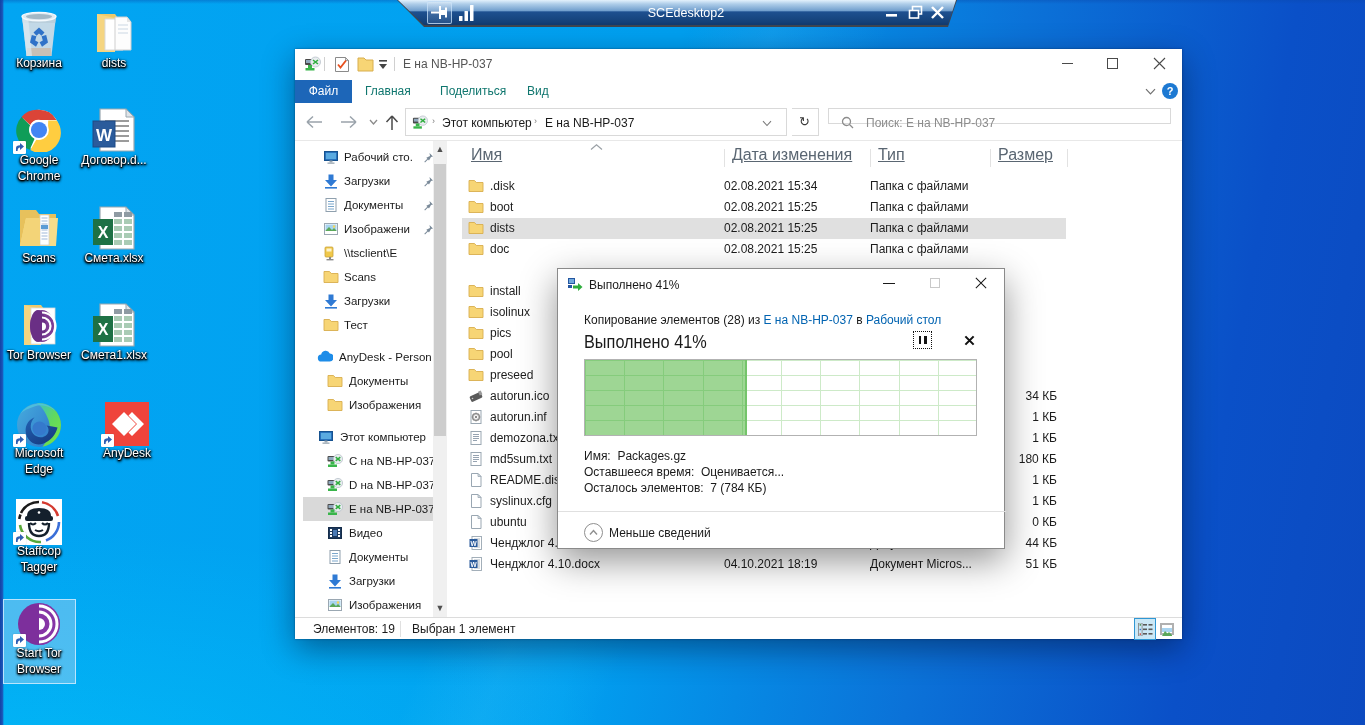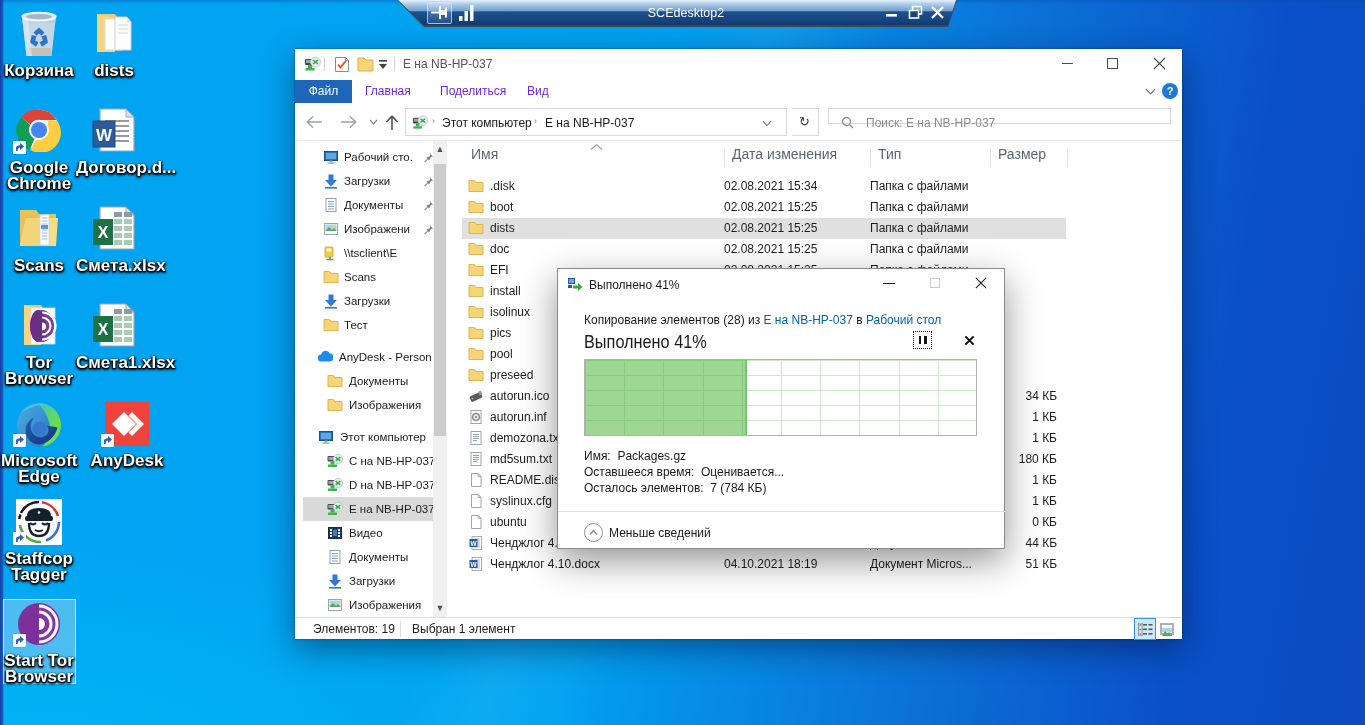--- a/index.html
+++ b/index.html
@@ -28,34 +28,34 @@
   background:linear-gradient(180deg, #e3f1fc 0%, #aecde9 16%, #6f9dcc 44%, #1e5090 47%, #174680 76%, #123a6f 100%); }
 #rdpbar .pinbox { position:absolute; left:30px; top:1px; width:25px; height:23px;
   border:1px solid rgba(200,225,250,0.75); border-radius:2px;
   background:linear-gradient(180deg, rgba(255,255,255,0.25), rgba(90,140,200,0.25)); }
 .rdptitle { position:absolute; left:18px; right:0; top:6px; text-align:center;
   color:#fff; font-size:12.5px; }
 
 
 .dicon { position:absolute; width:76px; text-align:center; }
 .dicon .ic { position:relative; width:48px; height:44px; margin:0 auto; }
-.dicon .lbl { margin-top:8px; font-size:17px; line-height:16px; color:#fff;
-  text-shadow:0 1px 1px rgba(0,0,0,1), 0 1px 3px rgba(0,0,0,0.95), 1px 1px 2px rgba(0,0,0,0.9), -1px 1px 2px rgba(0,0,0,0.85), 0 2px 3px rgba(0,0,0,0.6);font-weight:bold; }
+.dicon .lbl { margin-top:0; font-size:12px; line-height:16px; color:#fff;
+  text-shadow:0 1px 1px rgba(0,0,0,1), 0 1px 3px rgba(0,0,0,0.95), 1px 1px 2px rgba(0,0,0,0.9), -1px 1px 2px rgba(0,0,0,0.85), 0 2px 3px rgba(0,0,0,0.6); }
 .shortcut { position:absolute; left:-2px; bottom:-2px; width:13px; height:13px; background:#fff;
   border-radius:1px; box-shadow:0 0 1px rgba(0,0,0,0.4); }
 .shortcut svg { position:absolute; left:1px; top:1px; }
 #seltor { left:3px; top:599px; width:73px; height:85px;
   background:rgba(168,210,240,0.45); border:1px solid rgba(205,235,255,0.85); }
 
 
 #win { left:295px; top:49px; width:887px; height:590px; background:#fff;
   box-shadow:0 10px 30px rgba(0,10,40,0.45), 0 0 2px rgba(0,20,60,0.5); }
 #titlebar { position:absolute; left:0; top:0; width:100%; height:31px; background:#fff; }
 #tabrow { position:absolute; left:0; top:31px; width:100%; height:23px; background:#fff; }
-.tab { position:absolute; top:0; height:23px; font-size:12px; color:#6d28d9; padding-top:4px; }
+.tab { position:absolute; top:0; height:23px; font-size:12px; color:#0f766e; padding-top:4px; }
 #tab-file { left:0; width:57px; background:#1d66b8; color:#fff; text-align:center; }
 #addrrow { position:absolute; left:0; top:54px; width:100%; height:38px; background:#fff;
   border-bottom:1px solid #e8e8e8; }
 #addrbox { position:absolute; left:110px; top:5px; width:382px; height:28px;
   border:1px solid #d9d9d9; font-size:12px; color:#1a1a1a; background:#fff; }
 #refbox { position:absolute; left:497px; top:5px; width:27px; height:28px; border:1px solid #d9d9d9;
   border-left:none; }
 #searchbox { position:absolute; left:533px; top:5px; width:343px; height:16px;
   border:1px solid #d9d9d9; font-size:12px; color:#8c8c8c; background:#fff; }
 
@@ -64,21 +64,21 @@
 .nitem { position:absolute; left:0; width:139px; height:24px; line-height:24px; }
 .nitem .nic { position:absolute; top:4px; width:16px; height:16px; }
 .nitem .ntx { position:absolute; top:0; white-space:nowrap; }
 #navsb { position:absolute; left:138px; top:92px; width:14px; height:476px; background:#f0f0f0; }
 #navsb .thumb { position:absolute; left:1px; top:23px; width:12px; height:272px; background:#cdcdcd; }
 #navsb .sarr { position:absolute; left:0; width:14px; height:17px; color:#505050; font-size:9px;
   text-align:center; line-height:17px; }
 
 #filelist { position:absolute; left:152px; top:92px; width:735px; height:476px; background:#fff;
   overflow:hidden; }
-.hdr { position:absolute; top:5px; font-size:14px; color:#5a6672; }
+.hdr { position:absolute; top:5px; font-size:16px; color:#5a6672;text-decoration:underline; }
 .hline { position:absolute; top:8px; width:1px; height:18px; background:#e2e2e2; }
 .frow { position:absolute; left:7px; width:712px; height:21px; font-size:12px; color:#1c1c1c; }
 .frow .fic { position:absolute; left:14px; top:2px; width:16px; height:16px; }
 .frow .fname { position:absolute; left:36px; top:3px; white-space:nowrap; }
 .frow .fdate { position:absolute; left:270px; top:3px; }
 .frow .ftype { position:absolute; left:416px; top:3px; }
 .frow .fsize { position:absolute; left:500px; top:3px; width:103px; text-align:right; }
 #statusbar { position:absolute; left:0; top:568px; width:100%; height:22px; background:#fff;
   border-top:1px solid #dcdcdc; font-size:12px; color:#1a1a1a; }
 
@@ -734,28 +734,20 @@
         <div class="ftype">Папка с файлами</div>
       </div>
     <div class="frow" style="top:98px">
         <svg class="fic">
           <use href="#fold16" width="16" height="16"></use>
         </svg>
         <div class="fname">doc</div>
         <div class="fdate">02.08.2021 15:25</div>
         <div class="ftype">Папка с файлами</div>
       </div>
-    <div class="frow" style="top:119px">
-        <svg class="fic">
-          <use href="#fold16" width="16" height="16"></use>
-        </svg>
-        <div class="fname">EFI</div>
-        <div class="fdate">02.08.2021 15:25</div>
-        <div class="ftype">Папка с файлами</div>
-      </div>
     <div class="frow" style="top:140px">
         <svg class="fic">
           <use href="#fold16" width="16" height="16"></use>
         </svg>
         <div class="fname">install</div>
         <div class="fdate">02.08.2021 15:25</div>
         <div class="ftype">Папка с файлами</div>
       </div>
     <div class="frow" style="top:161px">
         <svg class="fic">

